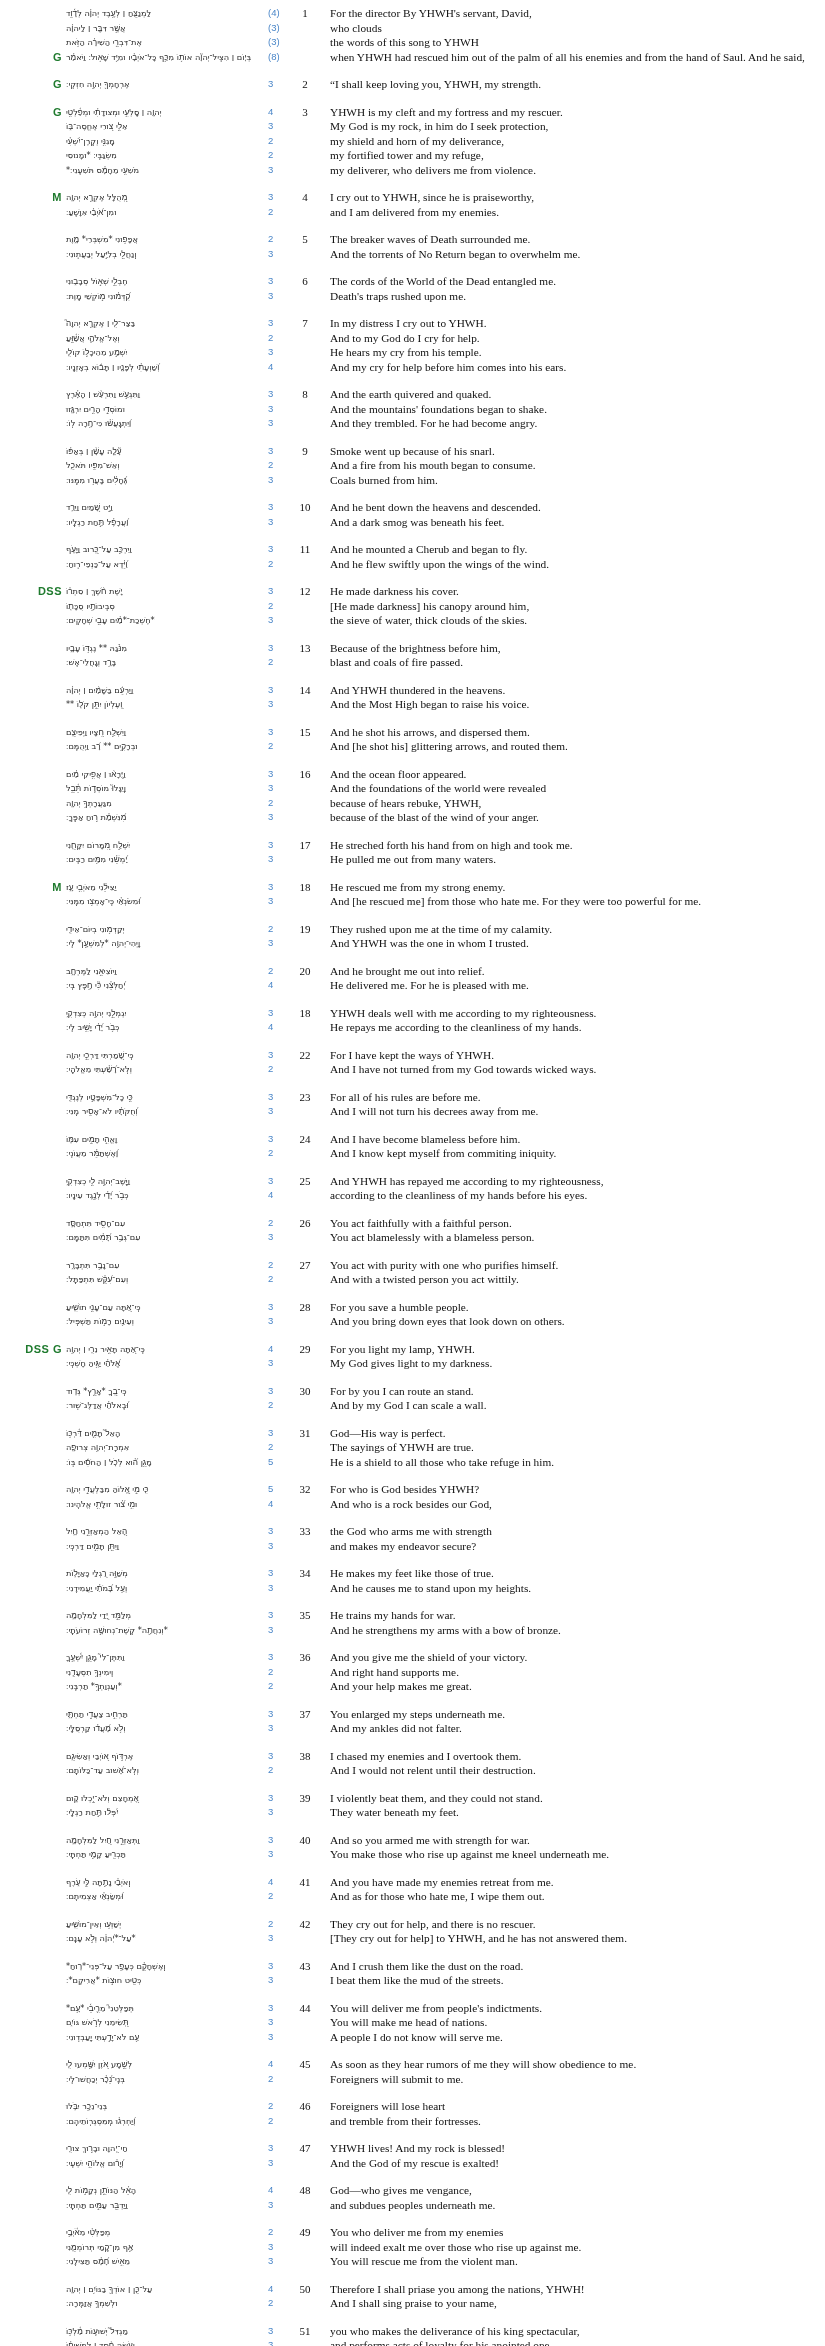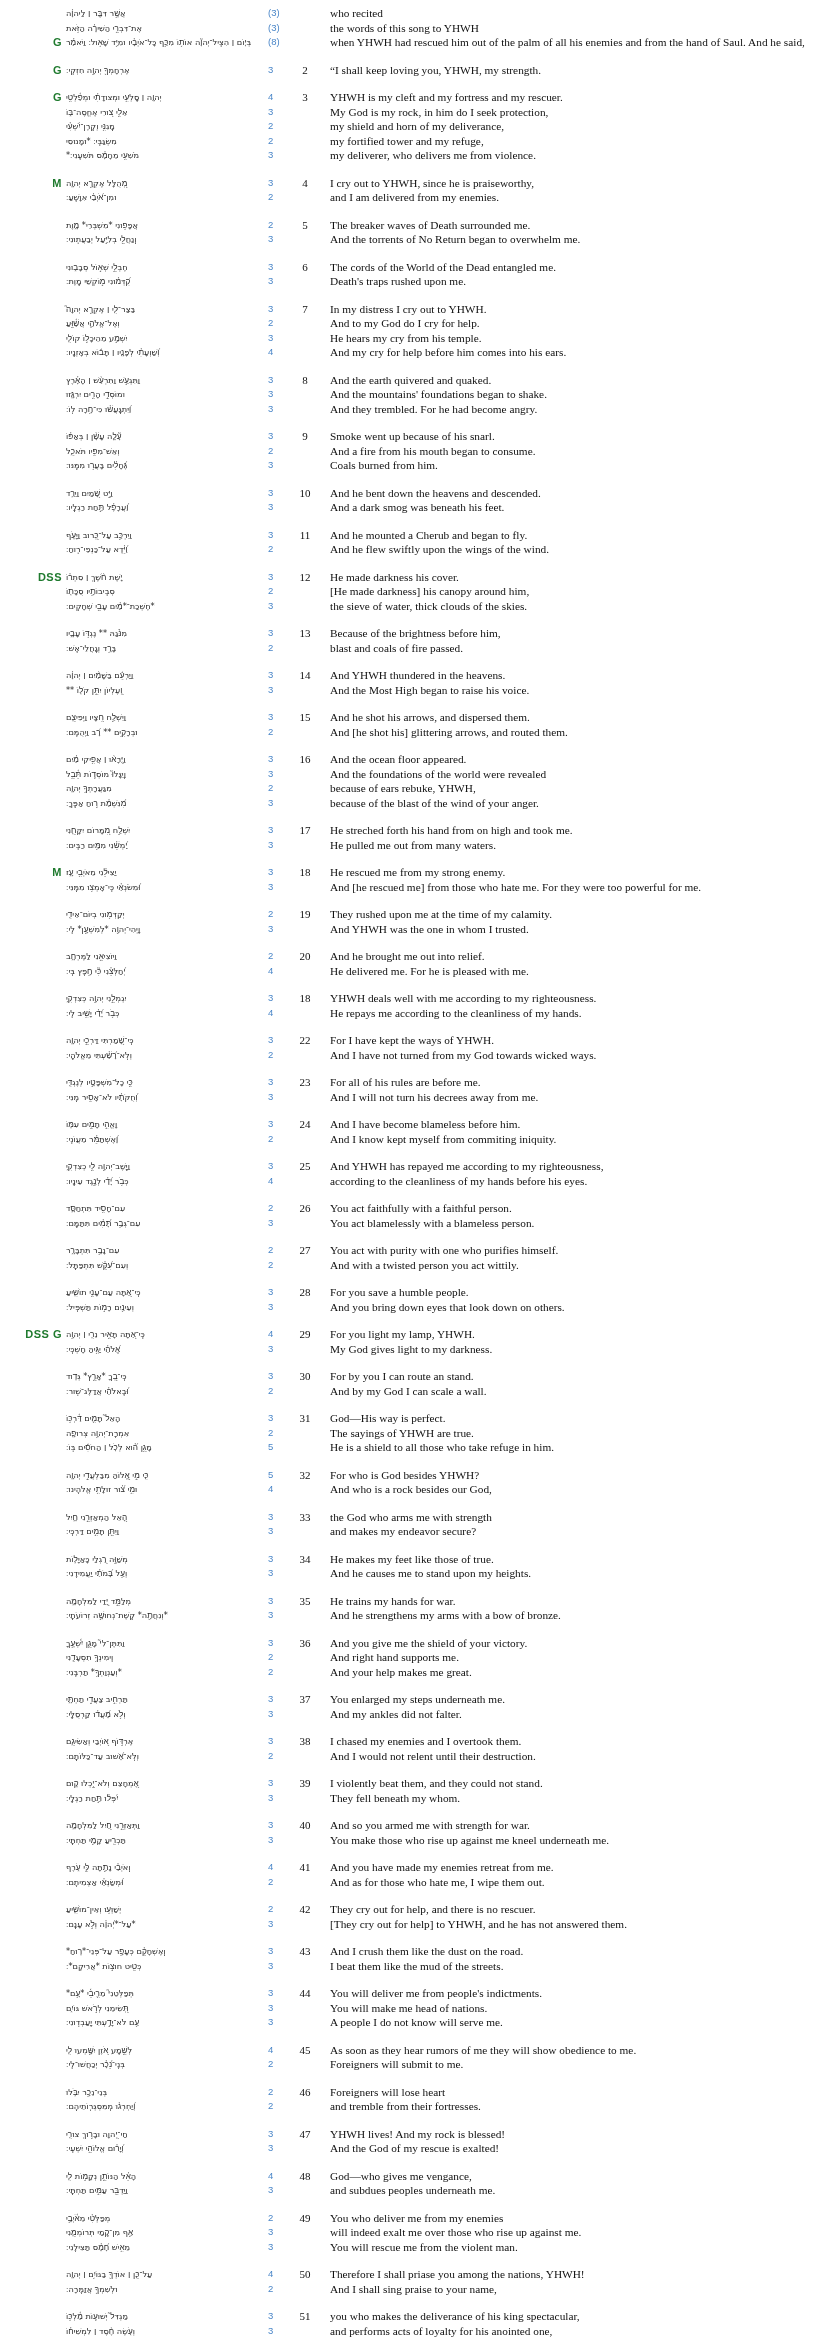--- a/index.html
+++ b/index.html
@@ -112,24 +112,31 @@
     white-space: nowrap;
   }
 </style>
 </head>
 <body>
 
 <div id="sheet">
     <div class="strophe">
       <div class="line">
         <div class="sigla"></div>
+        <div class="heb">לַמְנַצֵּ֤חַ ׀ לְעֶ֥בֶד יְהוָ֗ה לְדָ֫וִ֥ד</div>
+        <div class="count">(4)</div>
+        <div class="vnum">1</div>
+        <div class="eng">For the director By YHWH's servant, David,</div>
+      </div>
+      <div class="line">
+        <div class="sigla"></div>
         <div class="heb">אֲשֶׁ֥ר דִּבֶּ֤ר ׀ לַיהוָ֗ה</div>
         <div class="count">(3)</div>
         <div class="vnum"></div>
-        <div class="eng">who recited</div>
+        <div class="eng">who clouds</div>
       </div>
       <div class="line">
         <div class="sigla"></div>
         <div class="heb">אֶת־דִּבְרֵ֥י הַשִּׁירָ֗ה הַזֹּ֥את</div>
         <div class="count">(3)</div>
         <div class="vnum"></div>
         <div class="eng">the words of this song to YHWH</div>
       </div>
       <div class="line">
         <div class="sigla">G</div>
@@ -425,21 +432,21 @@
         <div class="heb">וַֽיִּגָּלוּ֮ מוֹסְד֪וֹת תֵּ֫בֵ֥ל</div>
         <div class="count">3</div>
         <div class="vnum"></div>
         <div class="eng">And the foundations of the world were revealed</div>
       </div>
       <div class="line">
         <div class="sigla"></div>
         <div class="heb">מִגַּעֲרָתְךָ֥ יְהוָ֑ה</div>
         <div class="count">2</div>
         <div class="vnum"></div>
-        <div class="eng">because of ears rebuke, YHWH,</div>
+        <div class="eng">because of hears rebuke, YHWH,</div>
       </div>
       <div class="line">
         <div class="sigla"></div>
         <div class="heb">מִ֝נִּשְׁמַ֗ת ר֣וּחַ אַפֶּֽךָ׃</div>
         <div class="count">3</div>
         <div class="vnum"></div>
         <div class="eng">because of the blast of the wind of your anger.</div>
       </div>
     </div>
     <div class="strophe gap">
@@ -814,21 +821,21 @@
         <div class="heb">אֶ֭מְחָצֵם וְלֹא־יֻ֣כְלוּ ק֑וּם</div>
         <div class="count">3</div>
         <div class="vnum">39</div>
         <div class="eng">I violently beat them, and they could not stand.</div>
       </div>
       <div class="line">
         <div class="sigla"></div>
         <div class="heb">יִ֝פְּל֗וּ תַּ֣חַת רַגְלָֽי׃</div>
         <div class="count">3</div>
         <div class="vnum"></div>
-        <div class="eng">They fell beneath my whom.</div>
+        <div class="eng">They water beneath my feet.</div>
       </div>
     </div>
     <div class="strophe gap">
       <div class="line">
         <div class="sigla"></div>
         <div class="heb">וַתְּאַזְּרֵ֣נִי חַ֭יִל לַמִּלְחָמָ֑ה</div>
         <div class="count">3</div>
         <div class="vnum">40</div>
         <div class="eng">And so you armed me with strength for war.</div>
       </div>

